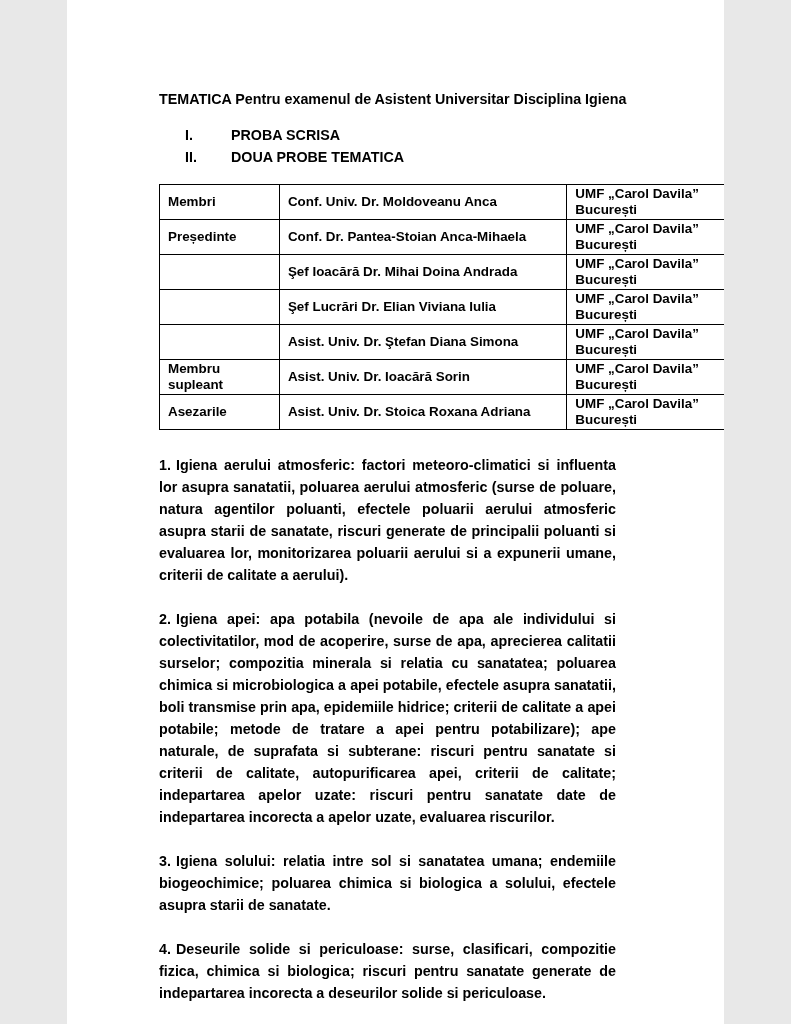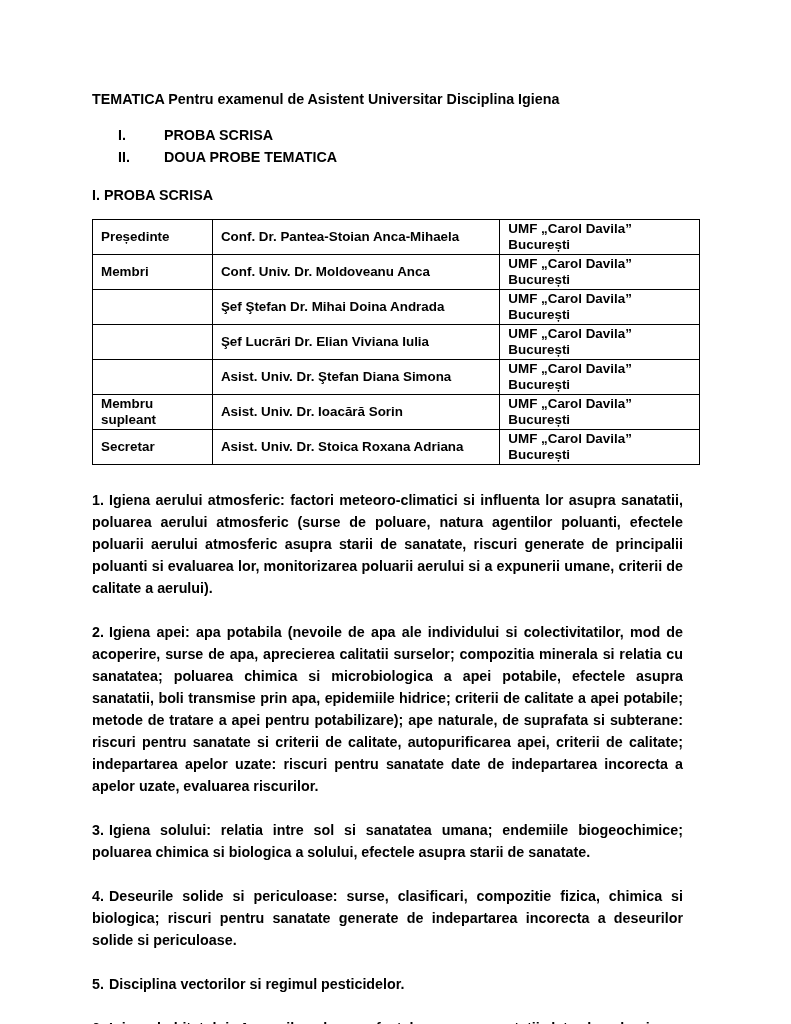--- a/index.html
+++ b/index.html
@@ -1,18 +1,18 @@
 <!DOCTYPE html>
 <html><head>
 <meta charset="utf-8">
 <style>
   * { box-sizing: border-box; }
   html, body { margin: 0; padding: 0; background: #e8e8e8; }
   .page {
-    width: 791px;
+    width: 657px;
     height: 1024px;
     margin: 0 auto;
     background: #ffffff;
     padding: 88px 91px 40px 92px;
     font-family: "Liberation Sans", sans-serif;
     font-weight: 700;
     color: #000000;
     font-size: 14.3px;
     line-height: 22px;
     overflow: hidden;
@@ -76,56 +76,55 @@
     <li>
       <span class="roman-numeral">I.</span>
       <span>PROBA SCRISA</span>
     </li>
     <li>
       <span class="roman-numeral">II.</span>
       <span>DOUA PROBE TEMATICA</span>
     </li>
   </ul>
 
-  <p class="section-heading">I. PROBA SCRISA</p>
 
   <table class="committee">
     <tbody>
+      <tr>
+        <td class="col-role">Membri</td>
+        <td class="col-name">Conf. Univ. Dr. Moldoveanu Anca</td>
+        <td class="col-inst">UMF „Carol Davila” București</td>
+      </tr>
       <tr>
         <td class="col-role">Președinte</td>
         <td class="col-name">Conf. Dr. Pantea-Stoian Anca-Mihaela</td>
         <td class="col-inst">UMF „Carol Davila” București</td>
       </tr>
       <tr>
-        <td class="col-role">Membri</td>
-        <td class="col-name">Conf. Univ. Dr. Moldoveanu Anca</td>
-        <td class="col-inst">UMF „Carol Davila” București</td>
-      </tr>
-      <tr>
         <td class="col-role"></td>
-        <td class="col-name">Şef Ştefan Dr.  Mihai Doina Andrada</td>
+        <td class="col-name">Şef Ioacără Dr.  Mihai Doina Andrada</td>
         <td class="col-inst">UMF „Carol Davila” București</td>
       </tr>
       <tr>
         <td class="col-role"></td>
         <td class="col-name">Şef Lucrări Dr. Elian Viviana Iulia</td>
         <td class="col-inst">UMF „Carol Davila” București</td>
       </tr>
       <tr>
         <td class="col-role"></td>
         <td class="col-name">Asist. Univ. Dr.  Ştefan Diana Simona</td>
         <td class="col-inst">UMF „Carol Davila” București</td>
       </tr>
       <tr>
         <td class="col-role">Membru supleant</td>
         <td class="col-name">Asist. Univ. Dr.  Ioacără Sorin</td>
         <td class="col-inst">UMF „Carol Davila” București</td>
       </tr>
       <tr>
-        <td class="col-role">Secretar</td>
+        <td class="col-role">Asezarile</td>
         <td class="col-name">Asist. Univ. Dr. Stoica Roxana Adriana</td>
         <td class="col-inst">UMF „Carol Davila” București</td>
       </tr>
     </tbody>
   </table>
 
   <p class="topic"><span class="tnum">1.</span><span>Igiena aerului atmosferic: factori meteoro-climatici si influenta lor asupra sanatatii, poluarea aerului atmosferic (surse de poluare, natura agentilor poluanti, efectele poluarii aerului atmosferic asupra starii de sanatate, riscuri generate de principalii poluanti si evaluarea lor, monitorizarea poluarii aerului si a expunerii umane, criterii de calitate a aerului).</span></p>
 
   <p class="topic"><span class="tnum">2.</span><span>Igiena apei: apa potabila (nevoile de apa ale individului si colectivitatilor, mod de acoperire, surse de apa, aprecierea calitatii surselor; compozitia minerala si relatia cu sanatatea; poluarea chimica si microbiologica a apei potabile, efectele asupra sanatatii, boli transmise prin apa, epidemiile hidrice; criterii de calitate a apei potabile; metode de tratare a apei pentru potabilizare); ape naturale, de suprafata si subterane: riscuri pentru sanatate si criterii de calitate, autopurificarea apei, criterii de calitate; indepartarea apelor uzate: riscuri pentru sanatate date de indepartarea incorecta a apelor uzate, evaluarea riscurilor.</span></p>
 

